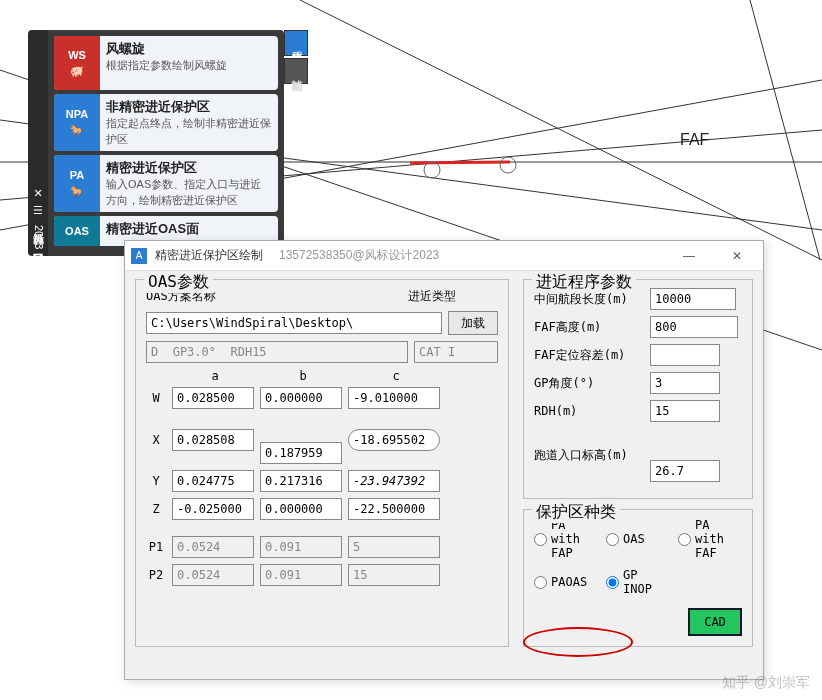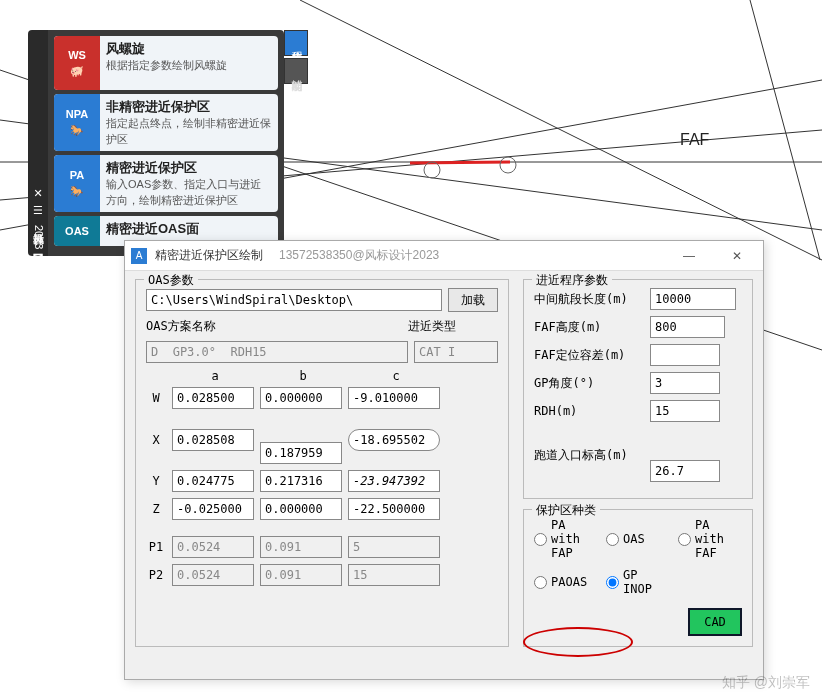--- a/index.html
+++ b/index.html
@@ -145,21 +145,21 @@
     .group {
       border: 1px solid #bbb;
       padding: 8px 10px 10px;
       position: relative;
     }
     .group-title {
       position: absolute;
       top: -8px; left: 8px;
       background: #f0f0f0;
       padding: 0 4px;
-      font-size: 12px;
+      font-size: 16px;
     }
     .left-col { flex: 1; }
     .right-col { width: 230px; display: flex; flex-direction: column; gap: 10px; }
     
     .row { display: flex; align-items: center; gap: 6px; margin-bottom: 6px; }
     input[type="text"] {
       height: 22px;
       border: 1px solid #888;
       background: #fff;
       padding: 0 4px;
@@ -287,26 +287,26 @@
     <span class="sub">13572538350@风标设计2023</span>
     <span class="spacer"></span>
     <span class="winbtn">—</span>
     <span class="winbtn">✕</span>
   </div>
   <div class="dialog-body">
 
     <div class="group left-col">
       <div class="group-title">OAS参数</div>
       <div class="row">
+        <span style="flex:1">OAS方案名称</span>
+        <span style="width:90px">进近类型</span>
+      </div>
+      <div class="row">
         <input type="text" style="flex: 1 1 0%;" value="C:\Users\WindSpiral\Desktop\">
         <button>加载</button>
-      </div>
-      <div class="row">
-        <span style="flex:1">OAS方案名称</span>
-        <span style="width:90px">进近类型</span>
       </div>
       <div class="row">
         <input type="text" class="ro" style="flex: 1 1 0%;" readonly="" value="D  GP3.0°  RDH15">
         <input type="text" class="ro" style="width: 84px;" readonly="" value="CAT I">
       </div>
       <div class="col-head">
         <span style="width:82px">a</span>
         <span style="width:82px">b</span>
         <span style="width:92px">c</span>
       </div>
@@ -356,21 +356,21 @@
     <div class="right-col">
       <div class="group">
         <div class="group-title">进近程序参数</div>
         <div id="approach-rows">
             <div class="row">
               <span class="label-r">中间航段长度(m)</span>
     <input type="text" style="width: 86px;" value="10000">
             </div>
             <div class="row">
               <span class="label-r">FAF高度(m)</span>
-    <input type="text" style="width: 75px;" value="800">
+    <input type="text" style="width: 88px;" value="800">
             </div>
             <div class="row">
               <span class="label-r">FAF定位容差(m)</span>
     <input type="text" style="width: 70px;" value="">
             </div>
             <div class="row">
               <span class="label-r">GP角度(°)</span>
     <input type="text" style="width: 70px;" value="3">
             </div>
             <div class="row">

